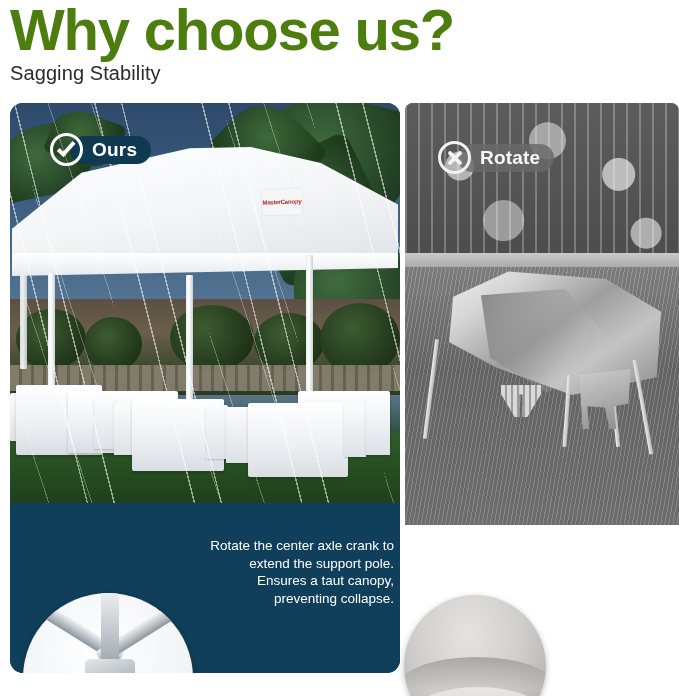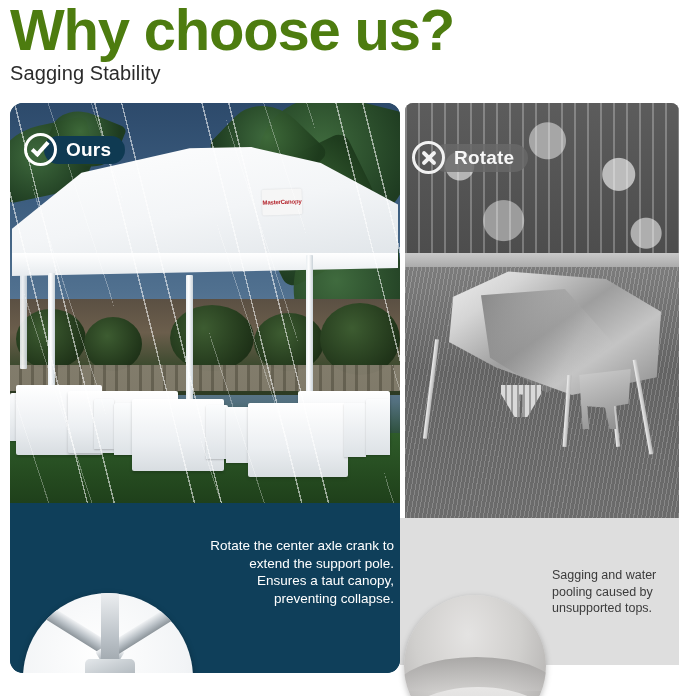--- a/index.html
+++ b/index.html
@@ -207,21 +207,21 @@
   .a2 { left: 78px; top: 78px;  width: 16px; height: 100px; }
   .a3 { left: 12px; top: 58px;  width: 86px; height: 14px; transform: rotate(32deg); transform-origin: right center; }
   .a4 { left: 76px; top: 58px;  width: 90px; height: 14px; transform: rotate(-32deg); transform-origin: left center; }
   .hub {
     position: absolute; left: 62px; top: 66px; width: 50px; height: 48px;
     background: linear-gradient(160deg,#e4e8eb,#a9b1b7 60%,#878f95);
     border-radius: 5px;
   }
 
   
-  .badge { position: absolute; display: flex; align-items: center; }
+  .badge { position: absolute; display: flex; align-items: center; margin-left: 26px; }
   #badge-ours { left: 14px; top: 30px; }
   .badge-circle {
     width: 33px; height: 33px; border-radius: 50%;
     border: 3.5px solid #ffffff;
     display: flex; align-items: center; justify-content: center;
     position: relative; z-index: 2;
     background: transparent;
   }
   .badge-check {
     width: 18px; height: 9px;
@@ -437,25 +437,20 @@
       <div class="pole-gray pg1"></div>
       <div class="collapsed-top"></div>
       <div class="collapsed-fold"></div>
       <div class="pole-gray pg2"></div>
       <div class="pole-gray pg3"></div>
       <div class="pole-gray pg4"></div>
       <div class="small-table"></div>
       <div class="camp-chair"></div>
     </div>
 
-    <div class="others-info">
-      <div class="others-info-text">Sagging and water
-pooling caused by
-unsupported tops.</div>
-    </div>
   </div>
 
   <div class="sag-inset">
     <div class="sag-band"></div>
     <div class="sag-lower"></div>
 
   </div>
 
   <div class="badge" id="badge-others">
     <div class="badge-circle">

